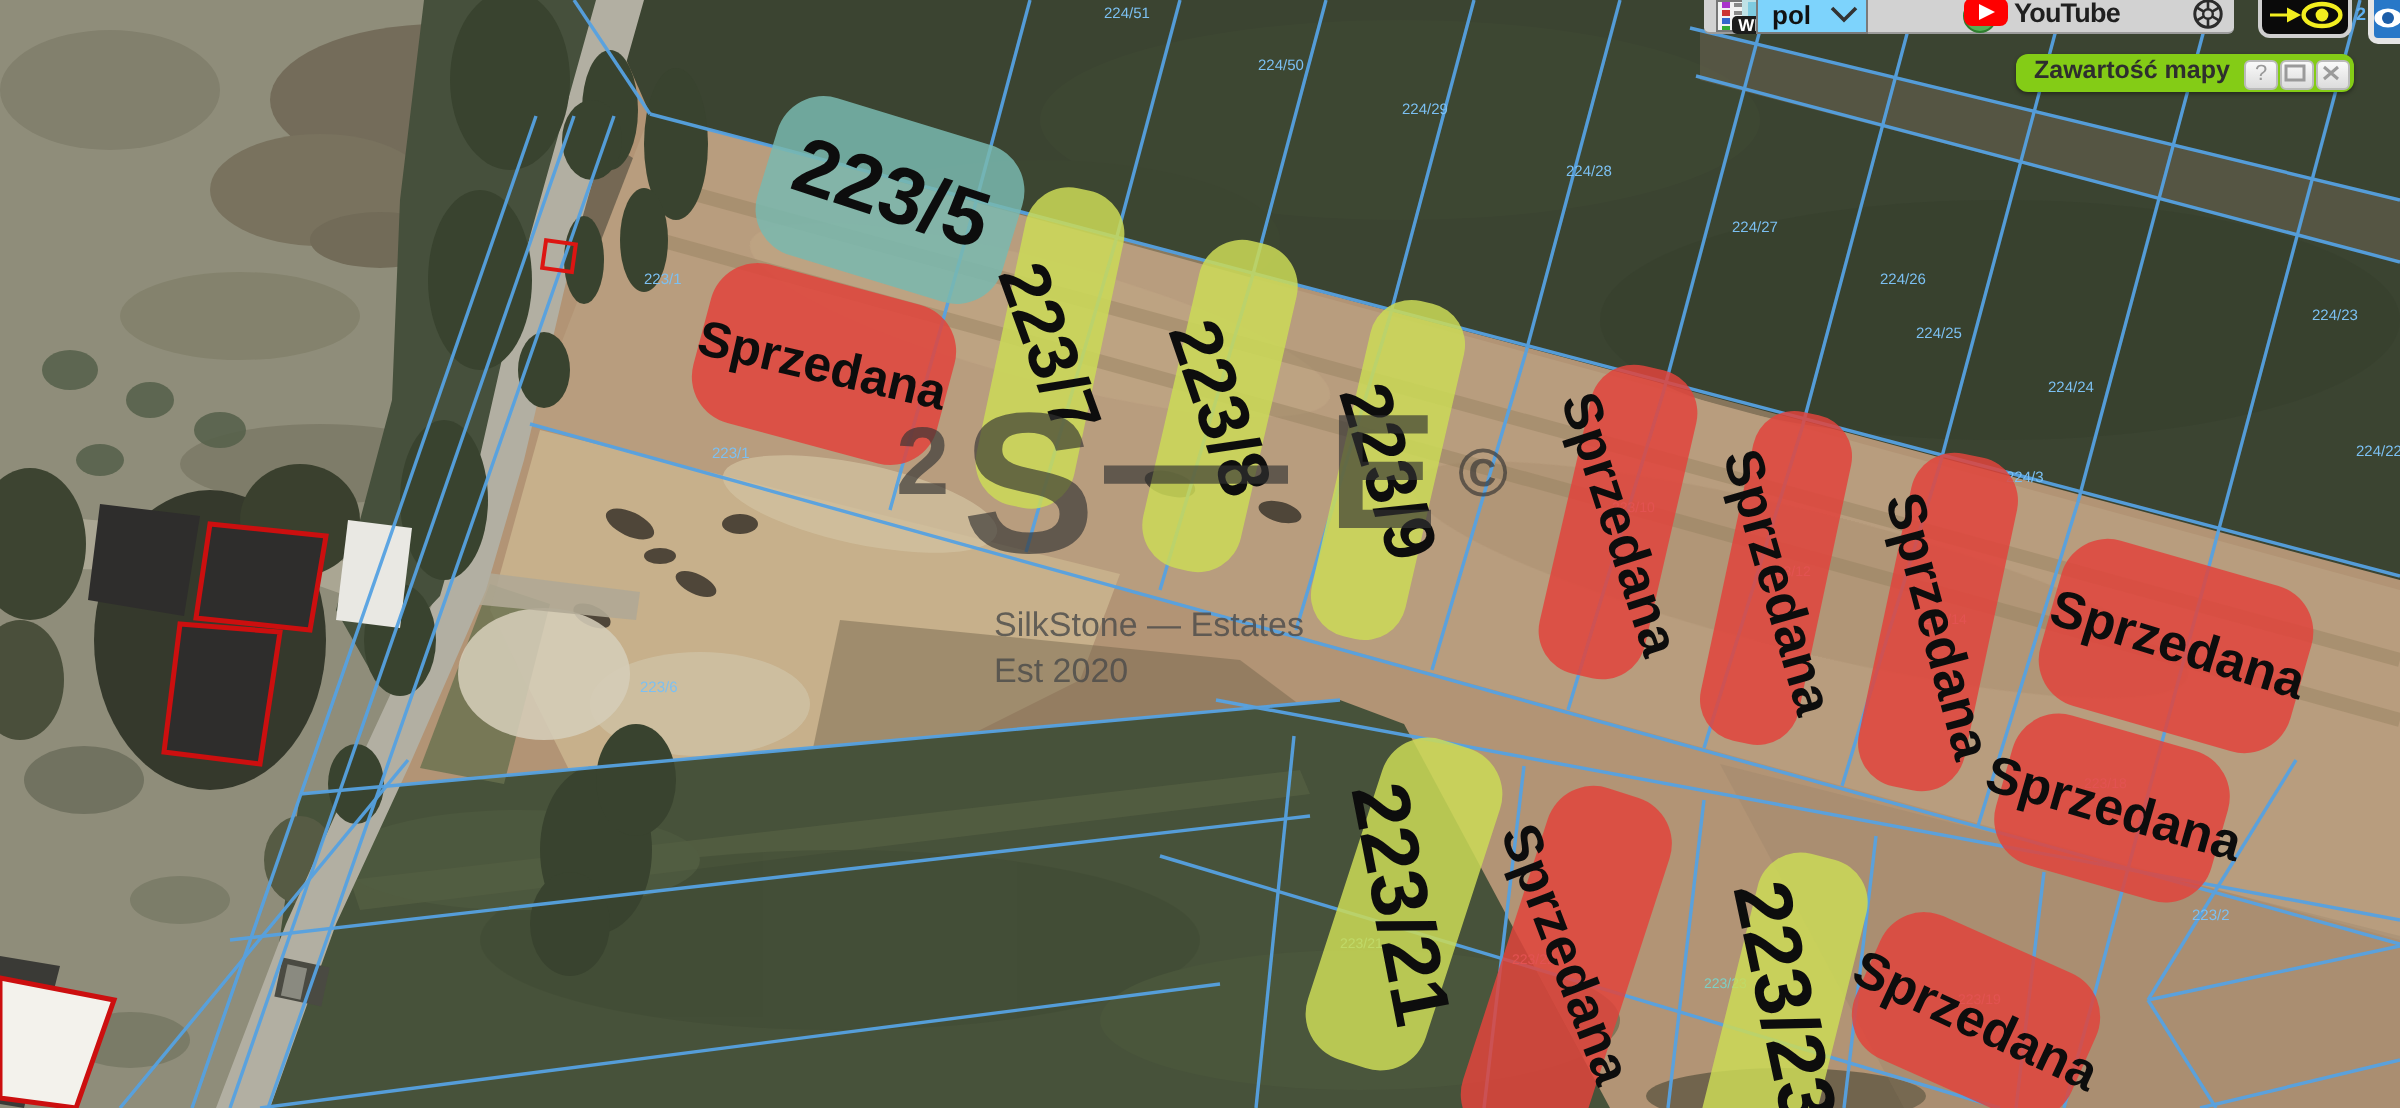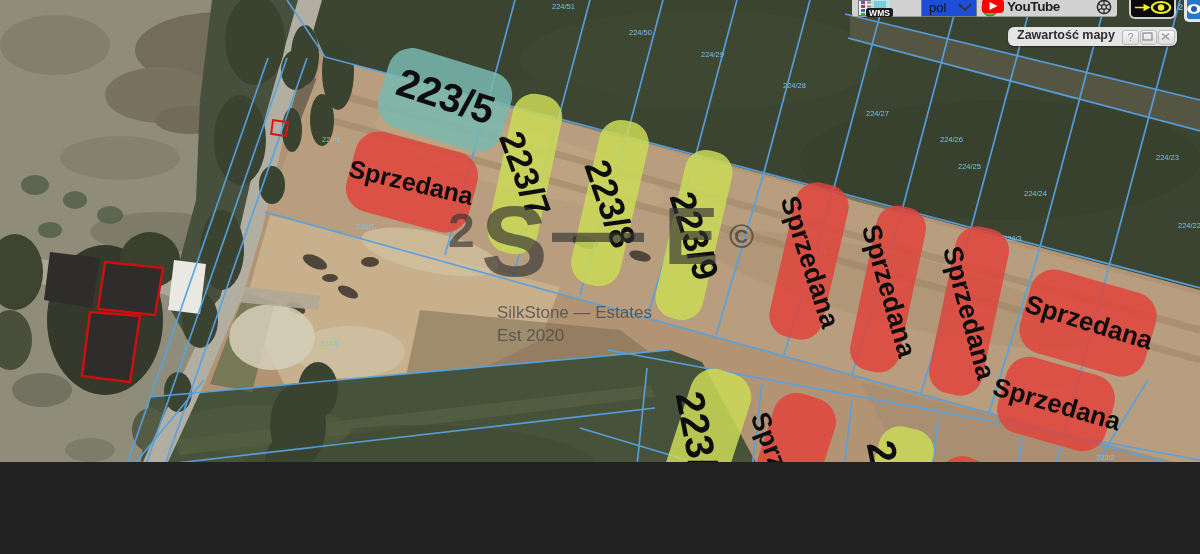--- a/index.html
+++ b/index.html
@@ -1,16 +1,16 @@
 <!DOCTYPE html>
 <html><head>
 <meta charset="utf-8">
 <style>
   html,body{margin:0;padding:0;background:#222;}
-  #stage{position:relative;width:1200px;height:462px;overflow:hidden;font-family:"Liberation Sans",sans-serif;}
+  #stage{position:relative;width:1200px;height:554px;overflow:hidden;font-family:"Liberation Sans",sans-serif;}
   #stage svg{position:absolute;left:0;top:0;}
   .tb{position:absolute;box-sizing:border-box;}
 </style>
 </head>
 <body>
 <div id="stage">
 <svg width="1200" height="554" viewBox="0 0 1200 554">
 
   <rect x="0" y="0" width="1200" height="554" fill="#b29475"></rect>
 
@@ -331,21 +331,21 @@
 
 <div class="tb" style="left:866px;top:0;width:28px;height:17px;">
 <svg width="28" height="17">
 <rect x="5" y="0" width="19" height="9" fill="#bfe2e6"></rect>
 <rect x="8" y="1" width="12" height="7" fill="#7ecbe0"></rect>
 <rect x="0" y="8" width="27" height="9" rx="2.5" fill="#1b1b1b"></rect>
 <text x="13.5" y="15.5" font-size="8.5" font-weight="bold" fill="#fff" text-anchor="middle" font-family="Liberation Sans,sans-serif">WMS</text>
 </svg>
 </div>
 
-<div class="tb" style="left:921px;top:0;width:56px;height:17px;background:#1d4ed8;border:1px solid #7a7a7a;border-top:none;">
+<div class="tb" style="left:878px;top:0;width:56px;height:17px;background:#7dd3fc;border:1px solid #7a7a7a;border-top:none;font-weight:bold;">
 <svg width="54" height="15">
 <text x="7" y="12" font-size="13" fill="#111" font-family="Liberation Sans,sans-serif">pol</text>
 <polyline points="37,4 43,10 49,4" fill="none" stroke="#333" stroke-width="1.8"></polyline>
 </svg>
 </div>
 
 <div class="tb" style="left:981px;top:0;width:18px;height:17px;">
 <svg width="18" height="17">
         <circle cx="9" cy="8" r="8" fill="#55b055" stroke="#2f7d2f"></circle>
         <text x="9" y="12.5" font-size="12" font-weight="bold" fill="#1c5c1c" text-anchor="middle" font-family="Liberation Sans,sans-serif">?</text>
@@ -382,21 +382,21 @@
 
 <div class="tb" style="left:1178px;top:2px;font-size:9px;color:#5fb0f0;font-weight:bold;">2</div>
 
 <div class="tb" style="left:1184px;top:0;width:16px;height:22px;background:#2878c8;border-left:3px solid #e5e5e5;border-bottom:3px solid #e5e5e5;border-radius:0 0 0 5px;">
 <svg width="13" height="19">
         <ellipse cx="7" cy="9" rx="6.8" ry="4.8" fill="#fff"></ellipse>
         <circle cx="7" cy="9" r="3" fill="#1c5ea8"></circle>
       </svg>
 </div>
 
-<div class="tb" style="left:1008px;top:27px;width:169px;height:19px;background:#e5e5e5;border-radius:6px;box-shadow:0 1px 2px rgba(0,0,0,0.4);">
+<div class="tb" style="left:1008px;top:27px;width:169px;height:19px;background:#84cc16;border-radius:6px;box-shadow:0 1px 2px rgba(0,0,0,0.4);">
   <span style="position:absolute;left:9px;top:1px;font-size:12.5px;font-weight:bold;color:#2e2e2e;">Zawartość mapy</span>
 
   <span style="position:absolute;left:114px;top:3px;width:15px;height:13px;background:linear-gradient(#fafafa,#dcdcdc);border:1px solid #bbb;border-radius:3px;font-size:11px;color:#999;text-align:center;line-height:12px;">?</span>
 
   <span style="position:absolute;left:132px;top:3px;width:15px;height:13px;background:linear-gradient(#fafafa,#dcdcdc);border:1px solid #bbb;border-radius:3px;">
         <svg width="13" height="11">
           <rect x="2" y="2" width="9" height="7" fill="none" stroke="#9a9a9a" stroke-width="1.5"></rect>
         </svg>
       </span>
 

